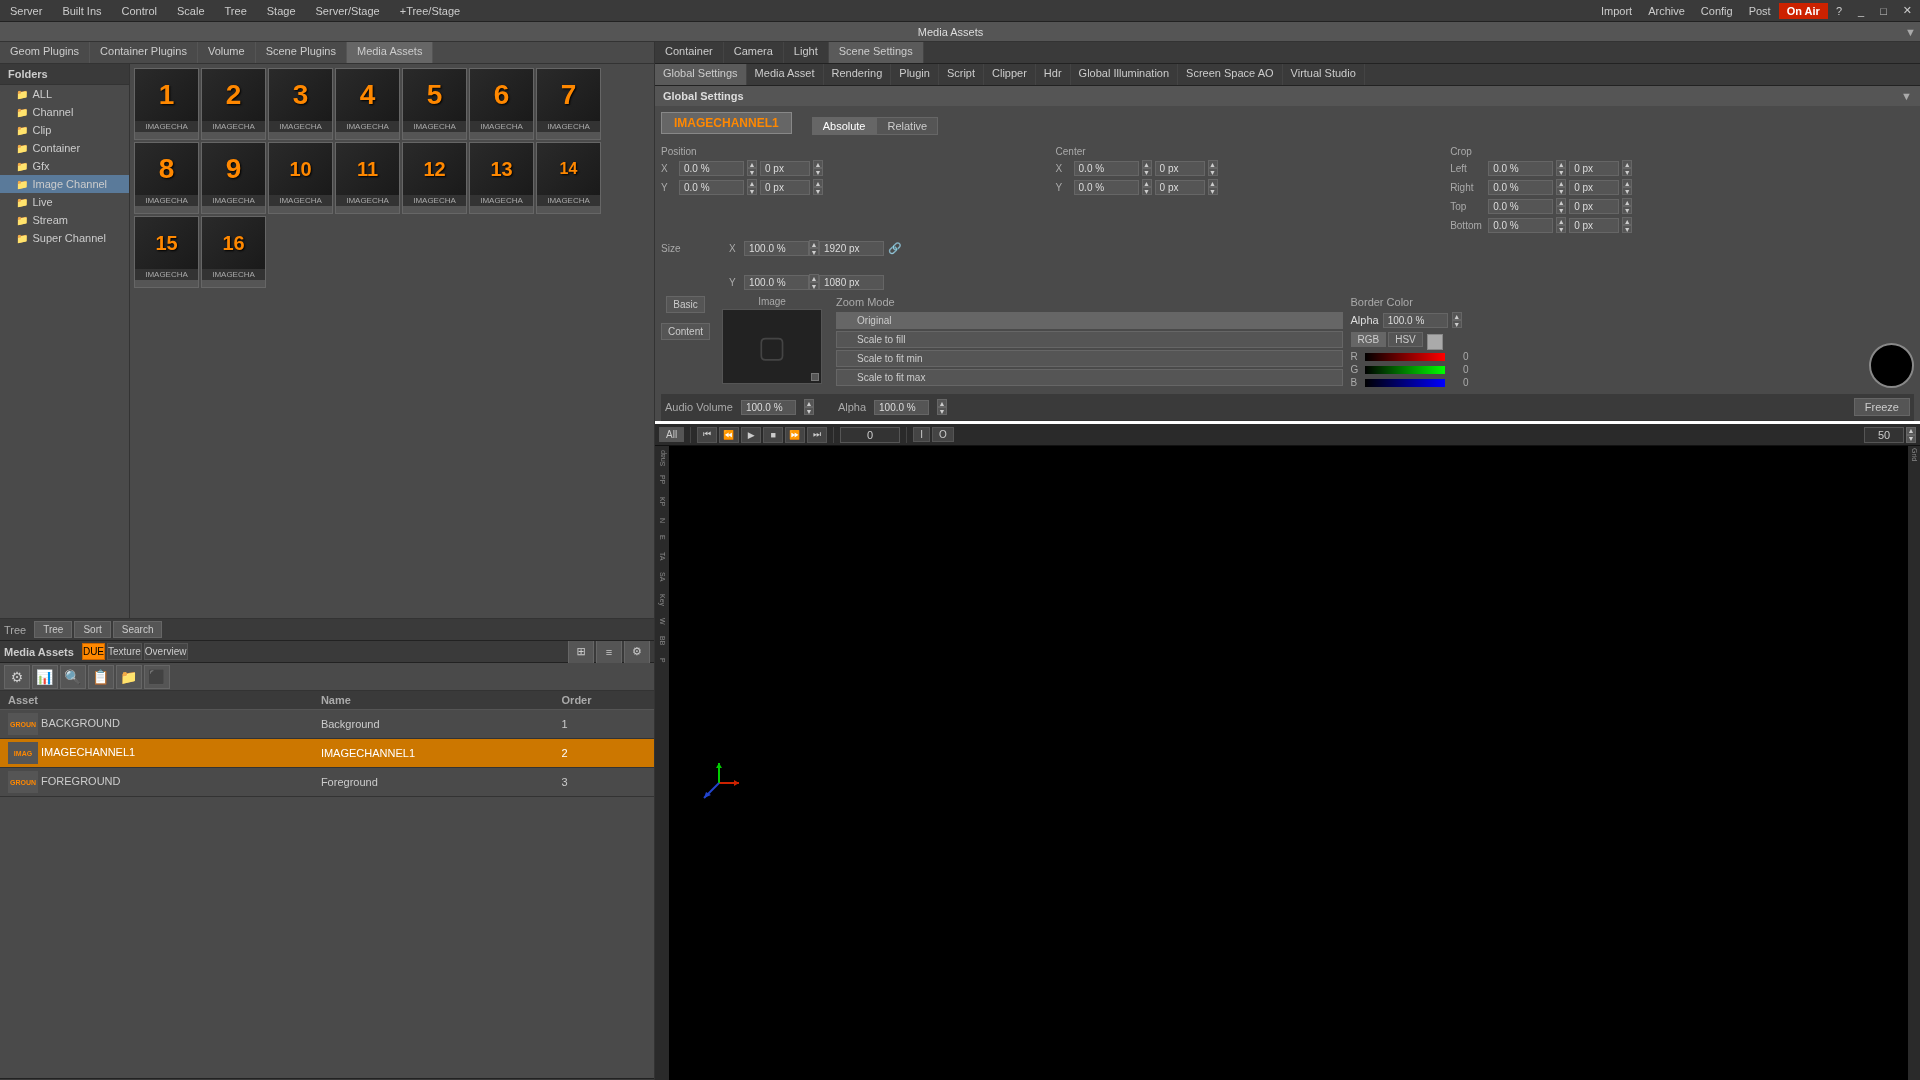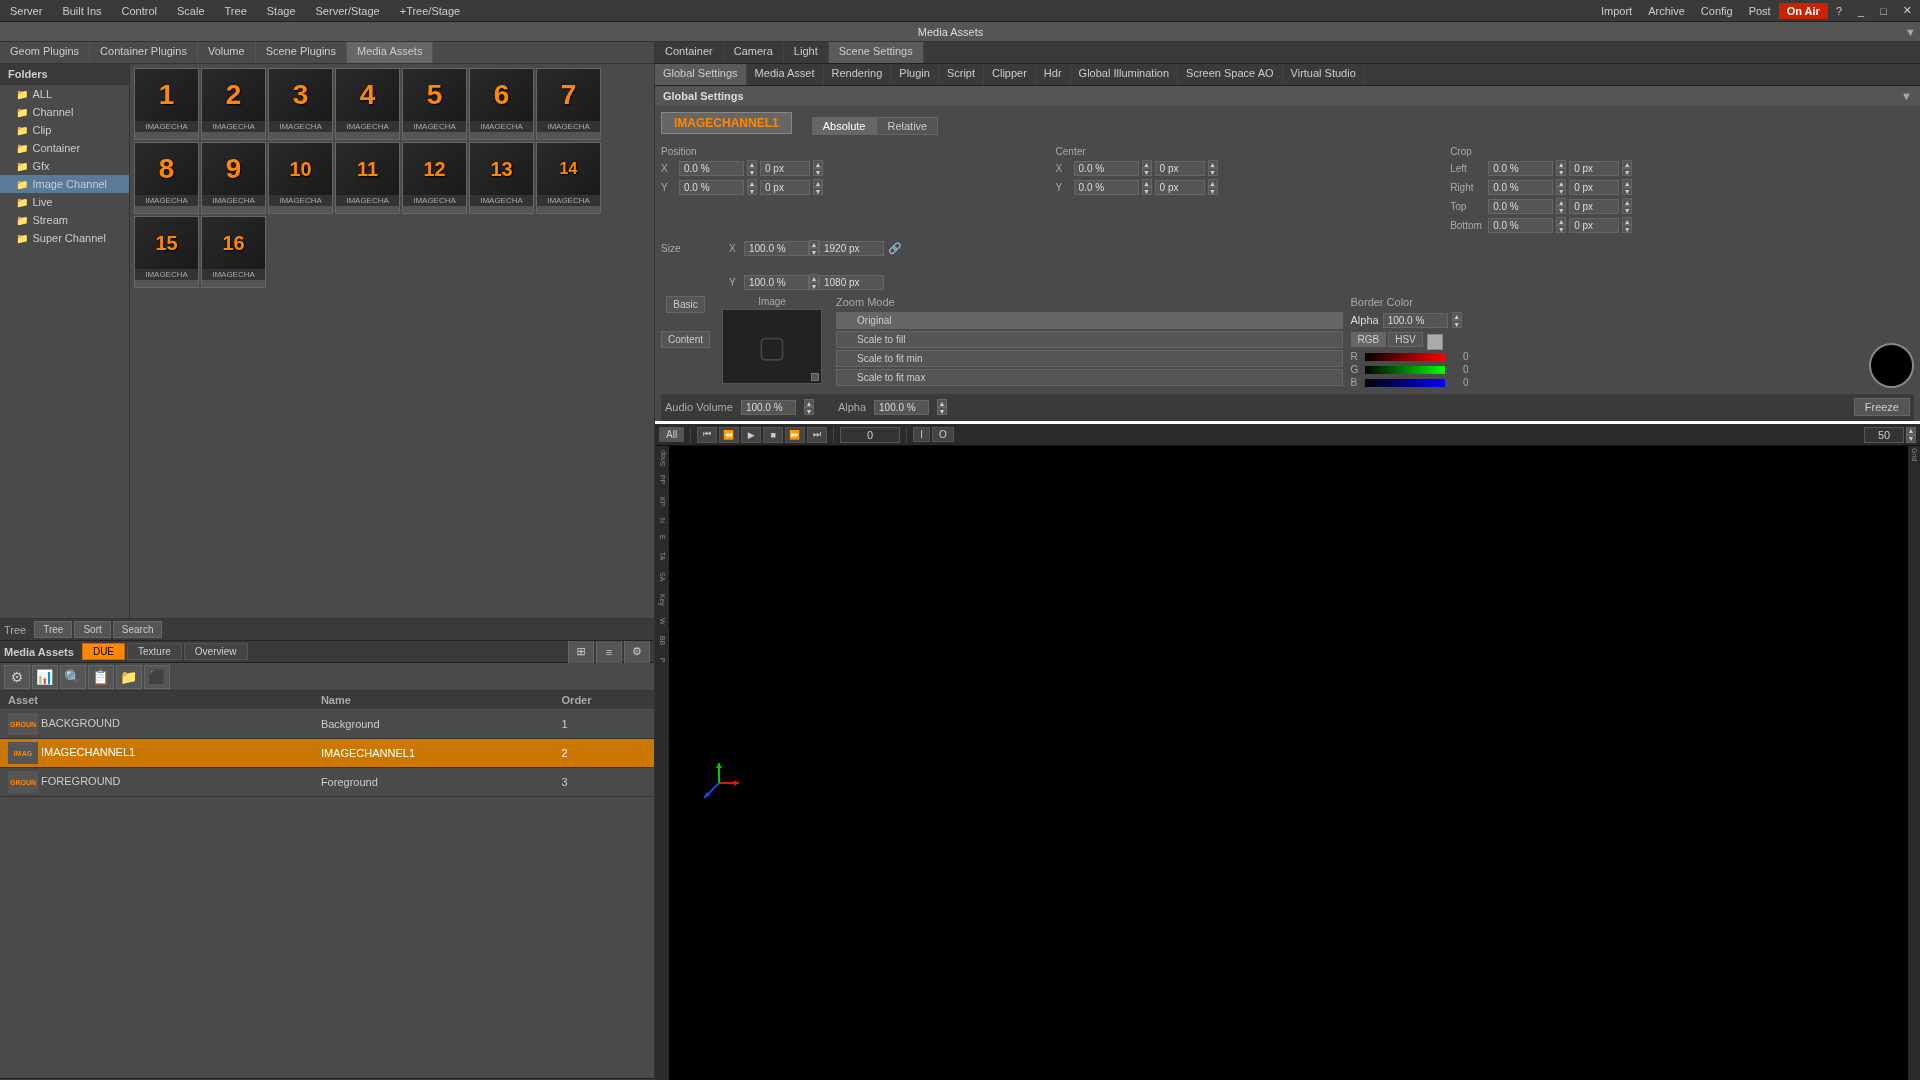--- a/index.html
+++ b/index.html
@@ -44,21 +44,21 @@
     .asset-thumb-img { width: 63px; height: 52px; background: linear-gradient(135deg, #2a2a2a 0%, #1a1a1a 100%); display: flex; align-items: center; justify-content: center; position: relative; overflow: hidden; }
     .asset-num { font-size: 28px; font-weight: bold; color: #ff8800; text-shadow: 2px 2px 2px #000; }
     .asset-label { font-size: 8px; color: #aaa; text-align: center; padding: 1px; width: 100%; overflow: hidden; text-overflow: ellipsis; white-space: nowrap; background: #3a3a3a; }
 
     
     .bottom-left { height: 460px; display: flex; flex-direction: column; border-top: 1px solid #333; }
     .tree-toolbar { display: flex; align-items: center; background: #3a3a3a; height: 22px; padding: 0 4px; border-bottom: 1px solid #222; }
     .tree-btn { padding: 2px 8px; background: #555; color: #ccc; cursor: pointer; border: 1px solid #666; font-size: 10px; margin-right: 2px; }
     .media-assets-section { display: flex; flex-direction: column; flex: 1; overflow: hidden; }
     .media-assets-top { display: flex; align-items: center; background: #3a3a3a; height: 22px; padding: 0 4px; border-bottom: 1px solid #222; }
-    .media-btn { padding: 2px 10px; background: #444; color: #ccc; cursor: pointer; border: 1px solid #555; font-size: 10px; margin-right: 2px; }
+    .media-btn { padding: 2px 0; background: #444; color: #ccc; cursor: pointer; border: 1px solid #555; font-size: 10px; margin-right: 2px; }
     .media-btn.active { background: #ff8800; color: #000; border-color: #cc6600; }
     .icon-toolbar { display: flex; align-items: center; background: #4a4a4a; height: 28px; padding: 2px 4px; border-bottom: 1px solid #333; gap: 2px; }
     .icon-btn { width: 26px; height: 24px; background: #555; border: 1px solid #666; display: flex; align-items: center; justify-content: center; cursor: pointer; color: #ccc; }
 
     .assets-table { flex: 1; overflow-y: auto; }
     .assets-table table { width: 100%; border-collapse: collapse; }
     .assets-table th { background: #3a3a3a; padding: 3px 8px; text-align: left; color: #aaa; border-bottom: 1px solid #555; position: sticky; top: 0; }
     .assets-table td { padding: 3px 8px; border-bottom: 1px solid #333; color: #ccc; }
     .assets-table tr.selected td { background: #cc7700; color: #fff; }
     .row-thumb { width: 30px; height: 22px; background: #333; display: inline-flex; align-items: center; justify-content: center; font-size: 8px; color: #aaa; }
@@ -596,21 +596,21 @@
           <input class="prop-input" value="100.0 %" readonly="" style="">
           <div class="spin-group">
               <div class="spin-btn">▲</div>
               <div class="spin-btn">▼</div>
             </div>
           <input class="prop-input" value="1080 px" readonly="" style="">
         </div>
 
         <div class="image-section">
 
-          <div style="display:flex; flex-direction:column; align-items:center; gap:18px; margin-right:4px;">
+          <div style="display:flex; flex-direction:column; align-items:center; gap:10px; margin-right:4px;">
             <div class="basic-content-btn">Basic</div>
             <div class="basic-content-btn">Content</div>
           </div>
           <div style="display:flex; flex-direction:column; align-items:center; margin-right:6px;">
             <span style="color:#aaa; font-size:10px; margin-bottom:2px;">Image</span>
             <div class="image-preview">
               <div style="color:#444; font-size:30px;">▢</div>
               <div class="image-corner"></div>
             </div>
           </div>

